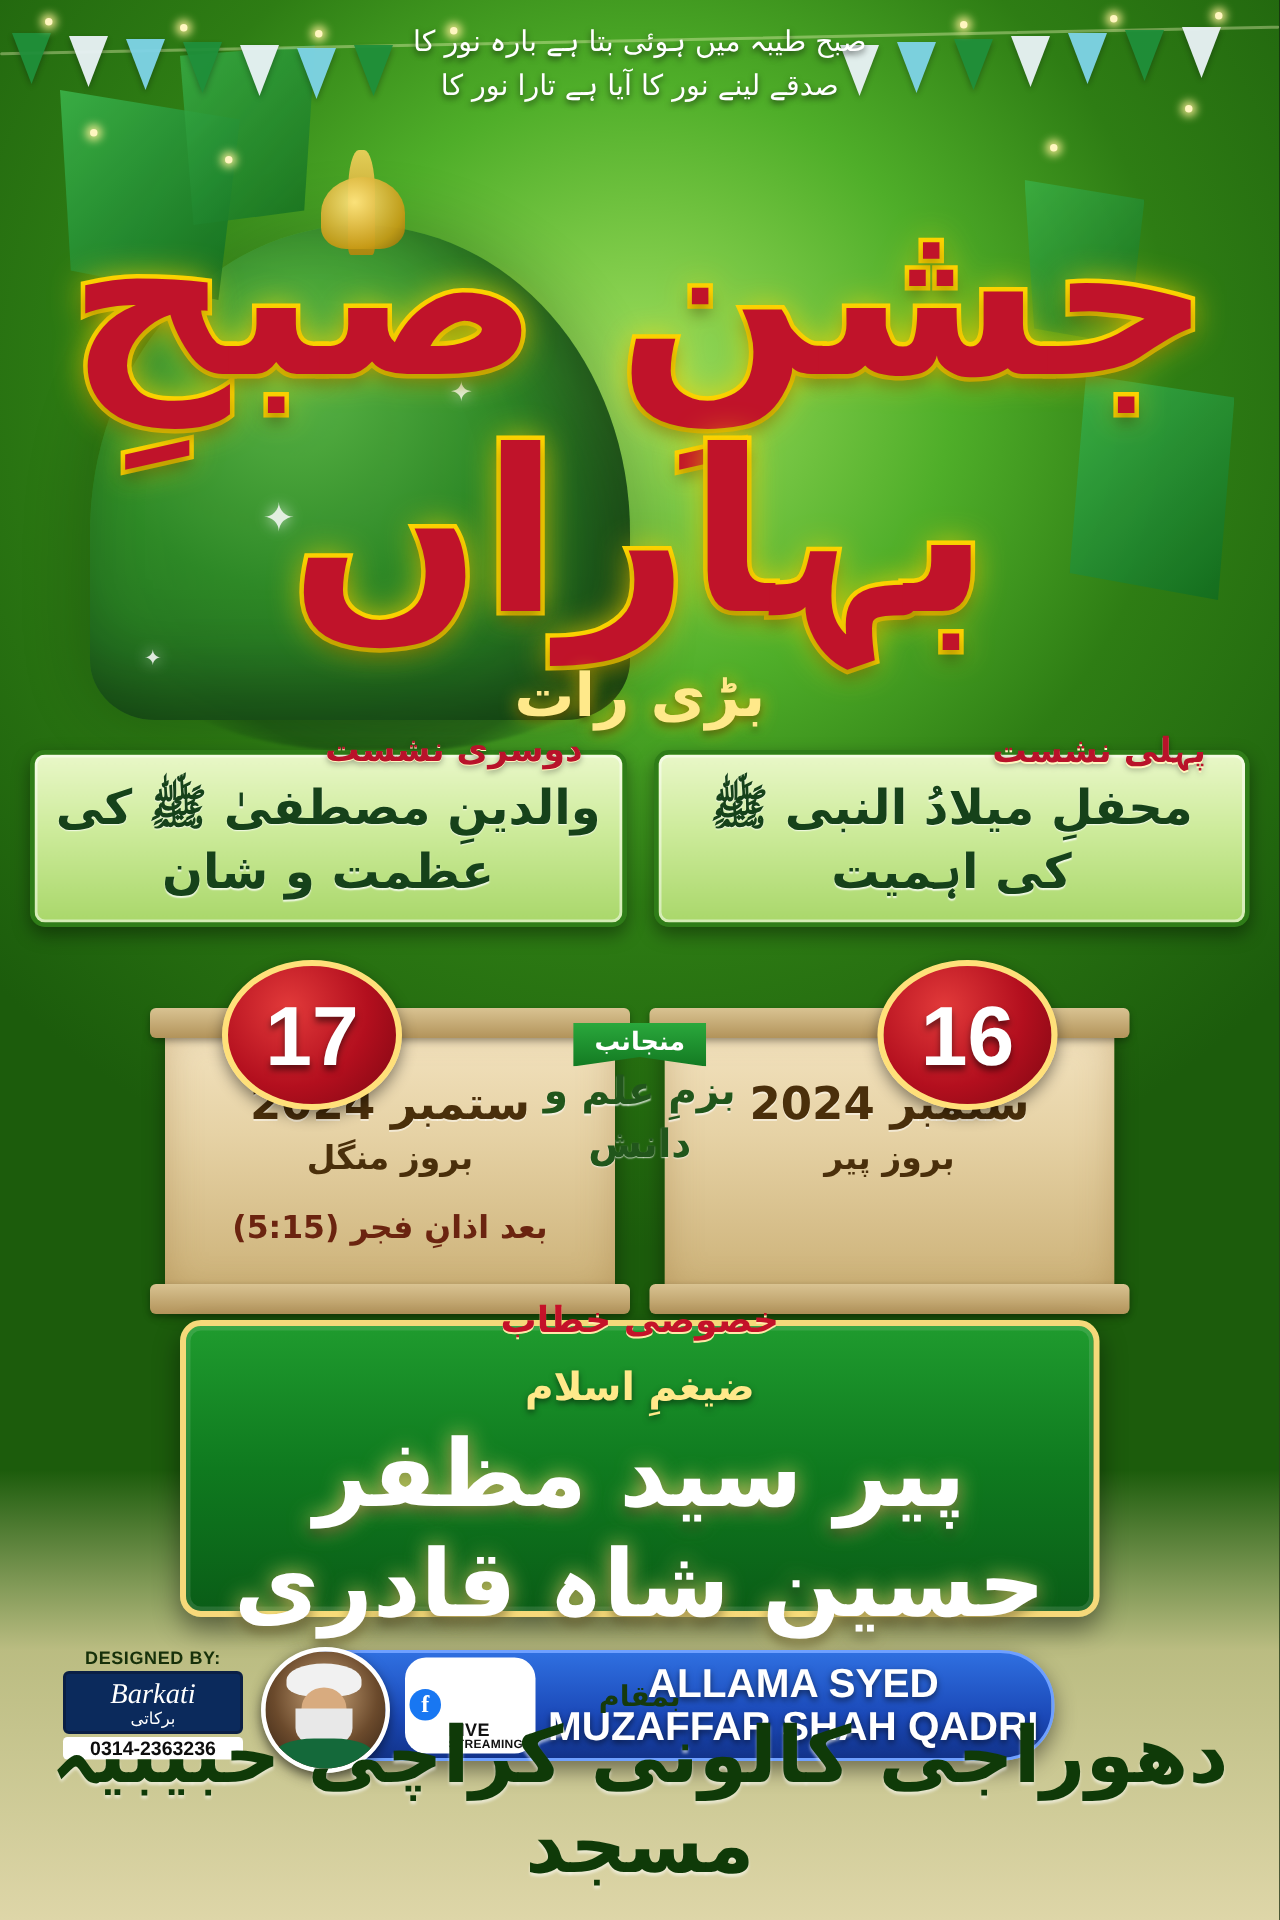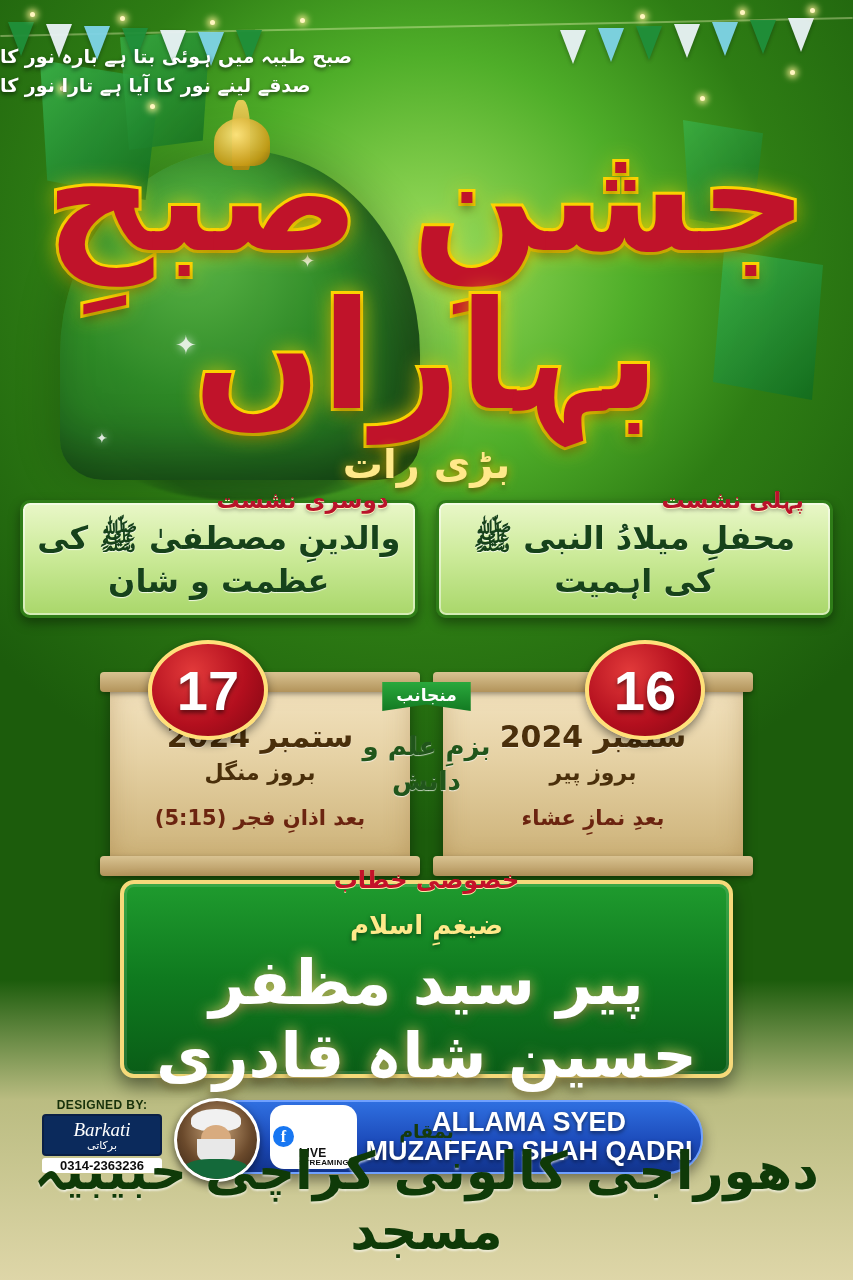--- a/index.html
+++ b/index.html
@@ -122,30 +122,29 @@
   .flag.f1 { left: 40px; top: 60px; width: 120px; height: 140px; clip-path: polygon(0 0, 100% 14%, 88% 100%, 6% 86%); }
   .flag.f2 { left: 120px; top: 30px; width: 90px; height: 120px; clip-path: polygon(0 6%, 100% 0, 92% 92%, 10% 100%); opacity:.8; }
   .flag.f3 { right: 30px; top: 250px; width: 110px; height: 150px; clip-path: polygon(10% 0, 100% 10%, 90% 100%, 0 88%); }
   .flag.f4 { right: 90px; top: 120px; width: 80px; height: 110px; clip-path: polygon(0 0, 100% 12%, 86% 100%, 8% 90%); opacity:.75; }
 
   
   .couplet {
     position: absolute;
     top: 14px;
     left: 0; right: 0;
-    text-align: left;
+    text-align: center;
     color: #ffffff;
     font-family: "DejaVu Sans", sans-serif;
     direction: rtl;
     text-shadow: 0 2px 4px rgba(0,0,0,.6);
     line-height: 1.55;
     font-size: 19px;
-    font-weight: bold;
+    font-weight: normal;
     z-index: 6;
-    margin-top: 28px;
   }
 
   
   .title-wrap {
     position: absolute;
     top: 120px;
     left: 0; right: 0;
     text-align: center;
     z-index: 7;
   }
@@ -310,21 +309,20 @@
     color: #fff;
     font-family: "DejaVu Sans", sans-serif;
     direction: rtl;
     font-size: 17px;
     font-weight: bold;
     padding: 3px 14px 6px;
     clip-path: polygon(0 0, 100% 0, 100% 100%, 50% 78%, 0 100%);
     box-shadow: 0 3px 6px rgba(0,0,0,.4);
   }
   .center-flag .mid-text {
-    margin-top: 18px;
     direction: rtl;
     font-family: "DejaVu Sans", sans-serif;
     font-size: 26px;
     font-weight: bold;
     color: #21561b;
     line-height: 1.35;
     text-shadow: 0 1px 1px rgba(255,255,255,.7);
   }
 
   
@@ -603,21 +601,20 @@
       <div class="session-text">والدینِ مصطفیٰ ﷺ کی عظمت و شان</div>
     </div>
   </div>
 
   <div class="scrolls">
 
     <div class="scroll right">
       <div class="scroll-body">
         <div class="scroll-date">ستمبر 2024</div>
         <div class="scroll-day">بروز پیر</div>
-        <div class="scroll-time">بعدِ نمازِ عشاء</div>
       </div>
     </div>
     <div class="day-badge right">16</div>
 
     <div class="scroll left">
       <div class="scroll-body">
         <div class="scroll-date">ستمبر 2024</div>
         <div class="scroll-day">بروز منگل</div>
         <div class="scroll-time">بعد اذانِ فجر (5:15)</div>
       </div>

